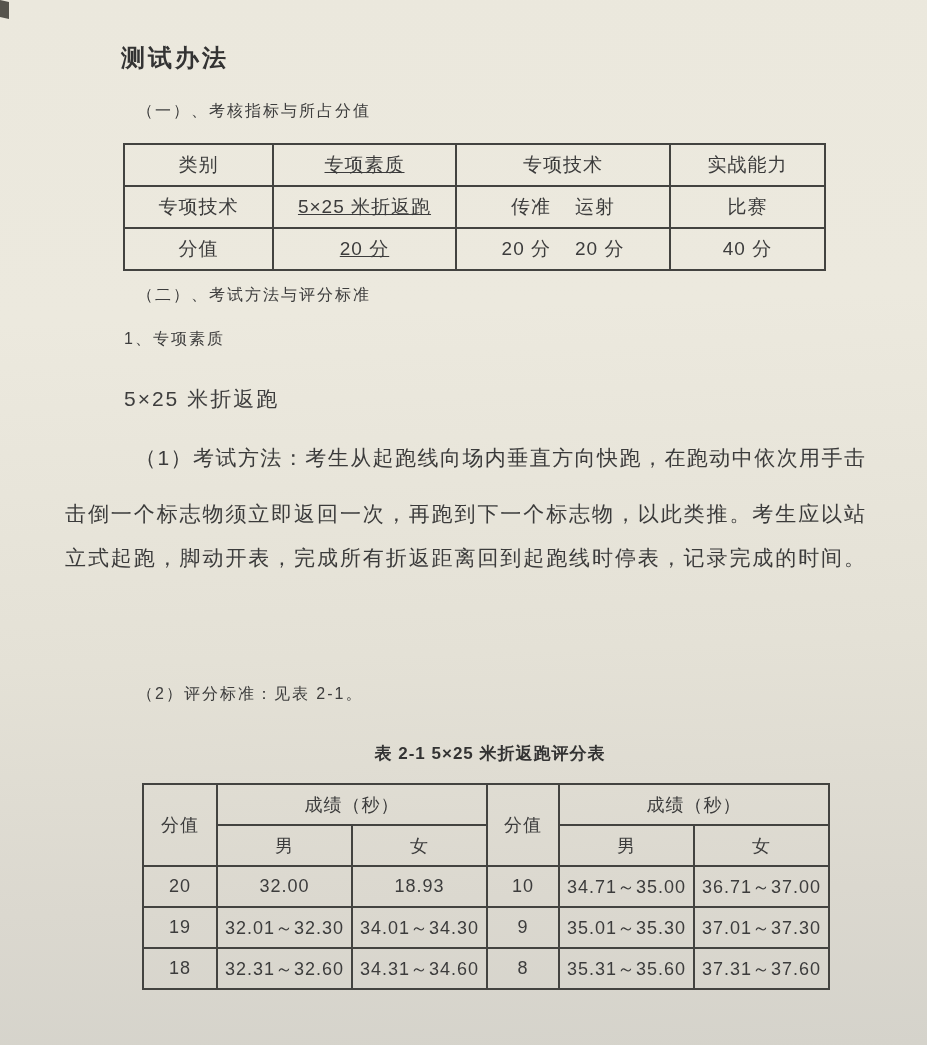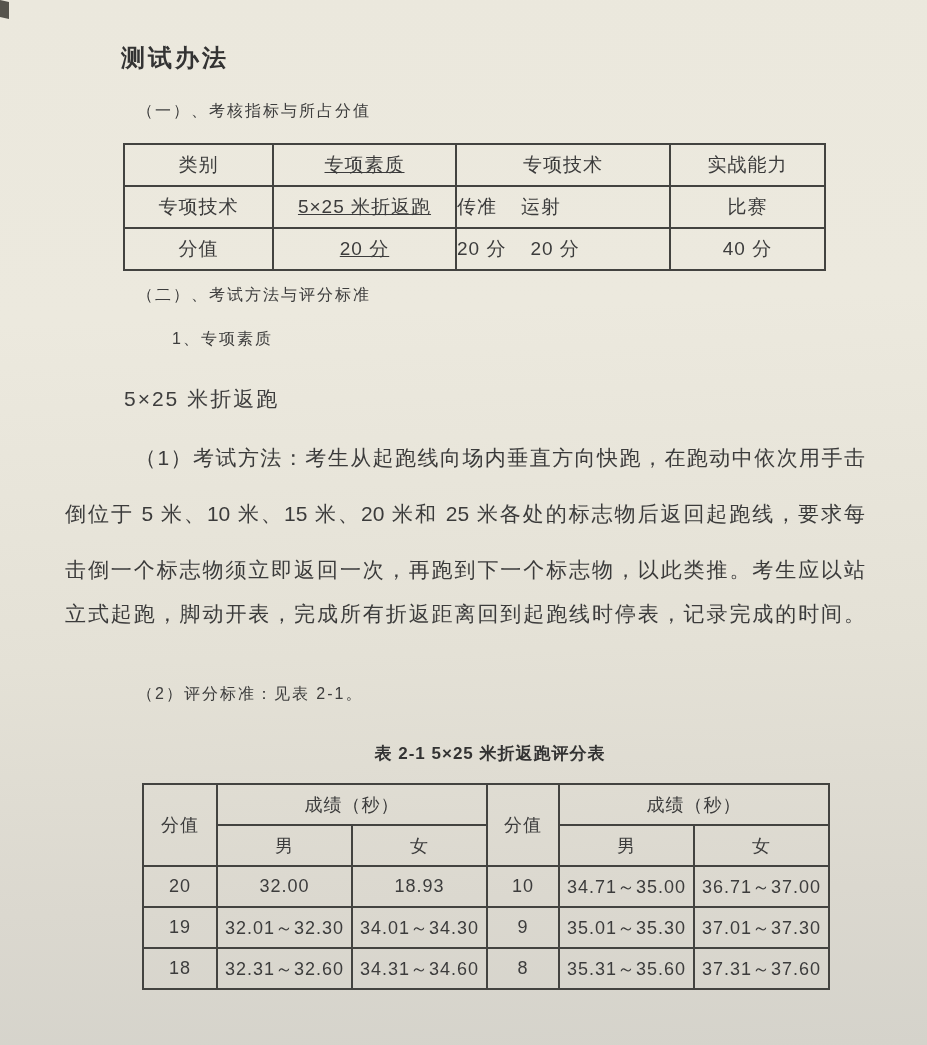--- a/index.html
+++ b/index.html
@@ -38,21 +38,21 @@
     color: #333;
   }
   .heading {
     position: absolute;
     font-size: 16px;
     letter-spacing: 2px;
     color: #3d3d3d;
   }
   .h-sec1 { top: 101px; left: 137px; }
   .h-sec2 { top: 285px; left: 137px; }
-  .h-item11 { top: 329px; left: 124px; margin-left: 48px; }
+  .h-item11 { top: 329px; left: 124px; }
   .h-item12 { top: 385px; left: 124px; font-size: 21px; }
   .h-item2 { top: 684px; left: 137px; }
 
   table {
     position: absolute;
     border-collapse: collapse;
     table-layout: fixed;
   }
   td {
     border: 2px solid #434340;
@@ -67,20 +67,21 @@
     font-size: 19px;
     color: #3c3c3c;
   }
   .table1 td { height: 40px; }
   .table1 .c0 { width: 147px; }
   .table1 .c1 { width: 181px; text-decoration: underline; }
   .table1 .c2 { width: 212px; }
   .table1 .c3 { width: 153px; }
   .split-cell {
     display: flex;
+    justify-content: center;
     gap: 24px;
   }
   .t2-caption {
     position: absolute;
     top: 742px; left: 146px;
     width: 688px;
     text-align: center;
     font-size: 17px;
     font-weight: bold;
     color: #333;
@@ -165,21 +166,20 @@
     </tr>
   </tbody>
     </table>
 
   <div class="heading h-sec2">（二）、考试方法与评分标准</div>
   <div class="heading h-item11">1、专项素质</div>
   <div class="heading h-item12">5×25 米折返跑</div>
 
   <div class="para">
     <div class="pline l1">（1）考试方法：考生从起跑线向场内垂直方向快跑，在跑动中依次用手击</div>
-    <div class="pline l2">倒位于 5 米、10 米、15 米、20 米和 25 米各处的标志物后返回起跑线，要求每</div>
     <div class="pline l3">击倒一个标志物须立即返回一次，再跑到下一个标志物，以此类推。考生应以站</div>
     <div class="pline l4">立式起跑，脚动开表，完成所有折返距离回到起跑线时停表，记录完成的时间。</div>
   </div>
 
   <div class="heading h-item2">（2）评分标准：见表 2-1。</div>
 
   <div class="t2-caption">表 2-1  5×25 米折返跑评分表</div>
 
   <table class="table2">
     <tbody>

